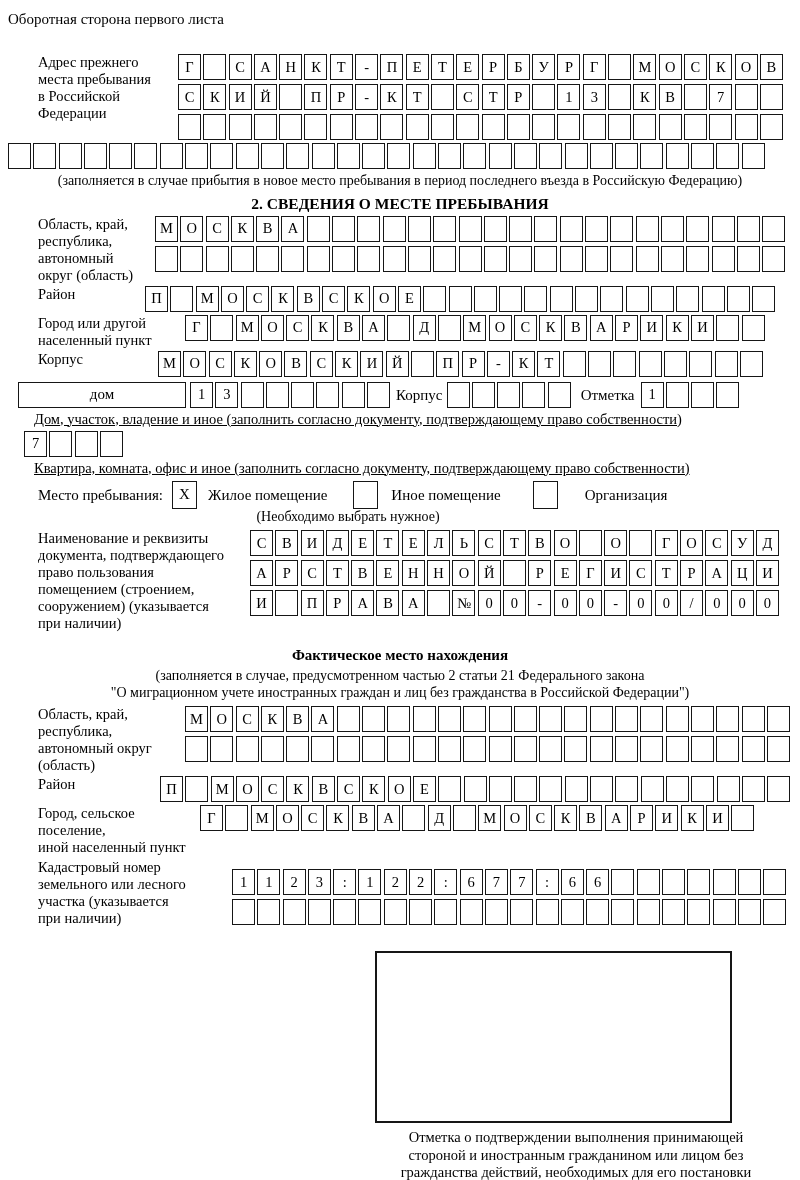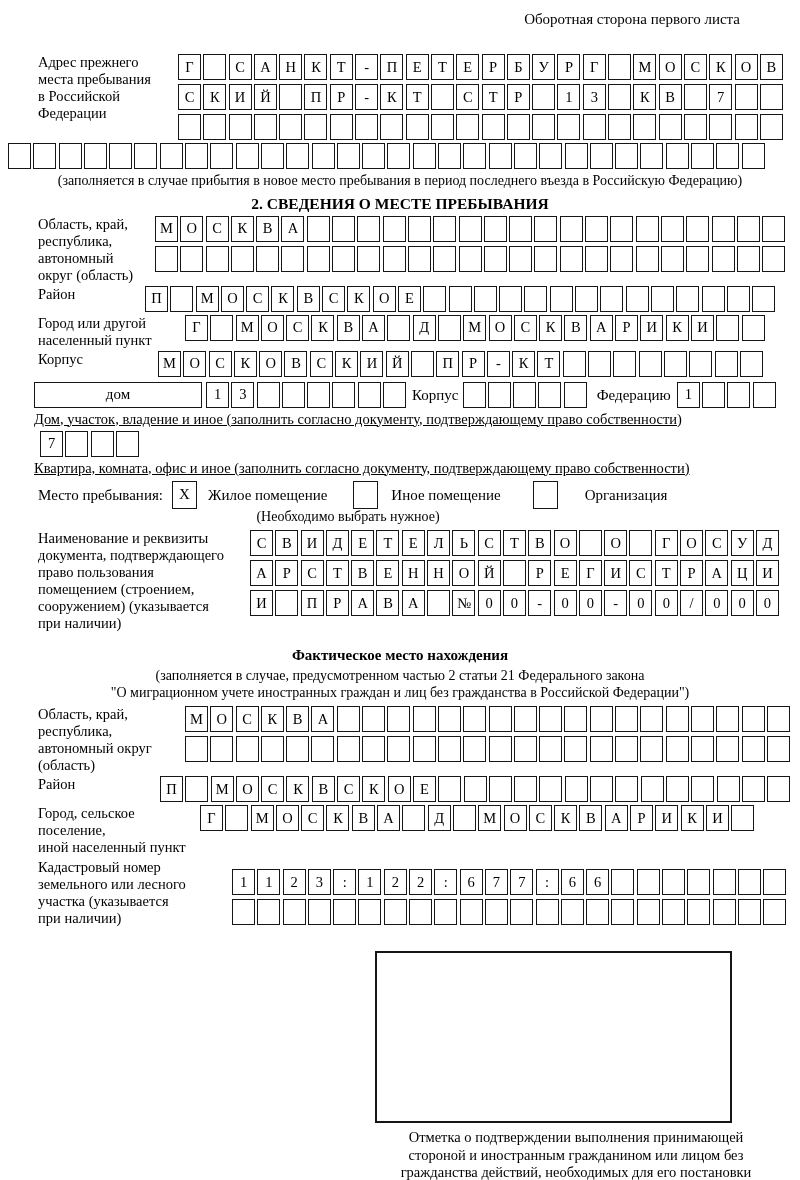--- a/index.html
+++ b/index.html
@@ -1,21 +1,21 @@
 <!DOCTYPE html>
 <html><head>
 <meta charset="utf-8">
 <style>
   html,body { margin:0; padding:0; background:#fff; }
   .page {
     position:relative; width:800px; height:1180px; box-sizing:border-box;
     padding:10px 8px 0 8px; background:#fff; color:#000;
     font-family:"Liberation Serif", serif; overflow:hidden;
   }
-  .hdr-note { text-align:right; padding-right:52px; font-size:15px; line-height:18px; }
+  .hdr-note { padding-right:52px; font-size:15px; line-height:18px; }
 
   .frow { display:flex; align-items:flex-start; }
   .label {
     box-sizing:border-box; padding-left:30px; flex:none;
     font-size:14.5px; line-height:17px; white-space:pre-line;
   }
   .rows { display:flex; flex-direction:column; row-gap:4px; }
   .cells { display:flex; column-gap:2.3px; }
   .cell {
     box-sizing:border-box; flex:none; width:23px; height:26px;
@@ -23,21 +23,21 @@
     font-size:14.5px; line-height:1; background:#fff;
   }
   .note-c { text-align:center; font-size:14px; line-height:16.5px; white-space:pre-line; }
   .cap { font-size:14.5px; line-height:16px; margin-left:26px;text-decoration:underline; }
   .sec-title { text-align:center; font-weight:bold; font-size:15.5px; line-height:18px; }
 
   .wbox {
     box-sizing:border-box; flex:none; height:26px; border:1.7px solid #161616;
     display:flex; align-items:center; justify-content:center; font-size:15px; background:#fff;
   }
-  .hrow { display:flex; align-items:center; margin-left:26px; }
+  .hrow { display:flex; align-items:center; margin-left:10px; }
   .inline-lbl { font-size:15px; line-height:18px; flex:none; }
 
   .stay-row { display:flex; align-items:center; margin-left:30px; }
   .cbox {
     box-sizing:border-box; flex:none; width:25px; height:28px; border:1.8px solid #161616;
     display:flex; align-items:center; justify-content:center; font-size:15px; background:#fff;
   }
 
   .stamp-box { box-sizing:border-box; width:357px; height:172px; border:2px solid #161616; margin:24px 0 0 367px; background:#fff; }
   .stamp-note { width:420px; margin:6px 0 0 358px; text-align:center; font-size:14.5px; line-height:17.5px; white-space:pre-line; }
@@ -342,21 +342,21 @@
         <span class="cell"></span>
       </div>
     <div class="inline-lbl" style="margin-left:6px">Корпус</div>
     <div class="cells" style="margin-left:4px">
         <span class="cell"></span>
         <span class="cell"></span>
         <span class="cell"></span>
         <span class="cell"></span>
         <span class="cell"></span>
       </div>
-    <div class="inline-lbl" style="margin-left:10px">Федерацию</div>
+    <div class="inline-lbl" style="margin-left:10px">Отметка</div>
     <div class="cells" style="margin-left:6px">
         <span class="cell">1</span>
         <span class="cell"></span>
         <span class="cell"></span>
         <span class="cell"></span>
       </div>
   </div>
   <div class="cap mt3">Дом, участок, владение и иное (заполнить согласно документу, подтверждающему право собственности)</div>
 
   <div class="hrow mt4">

